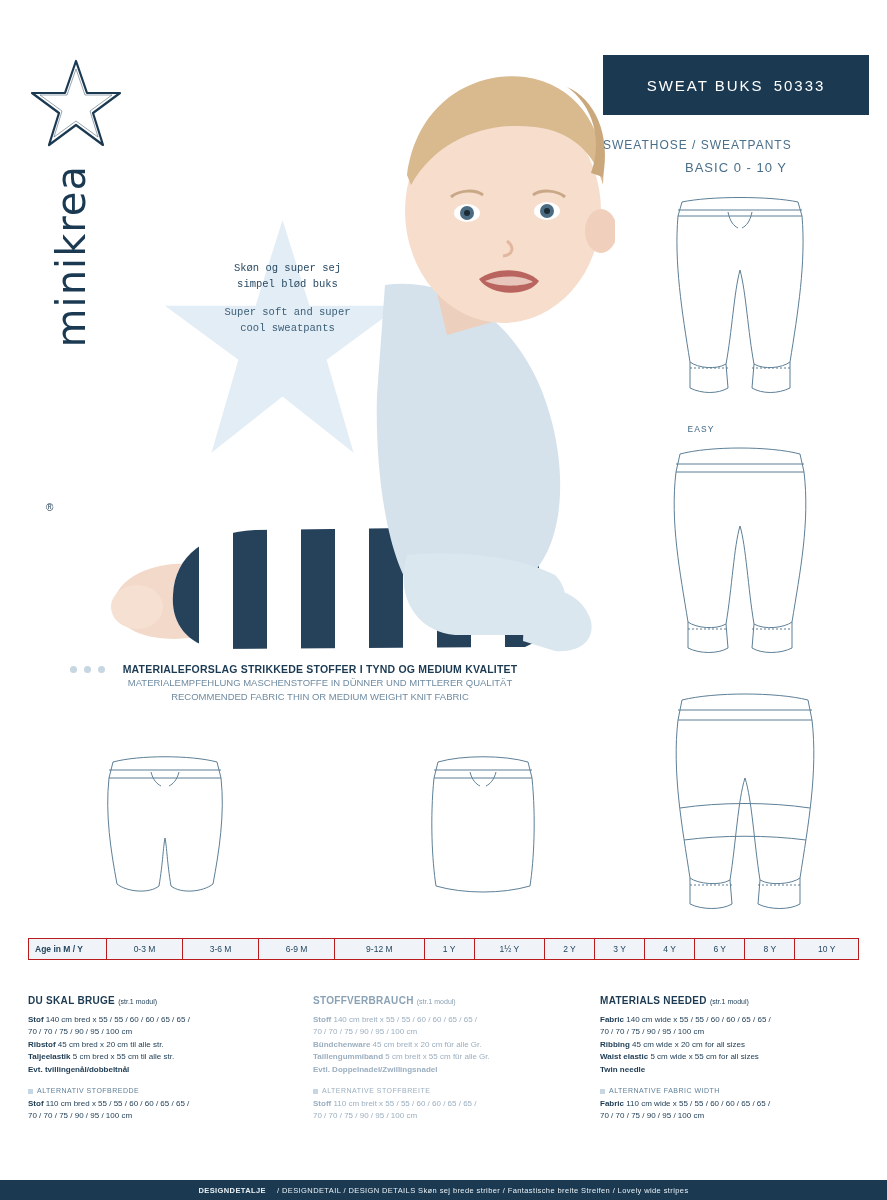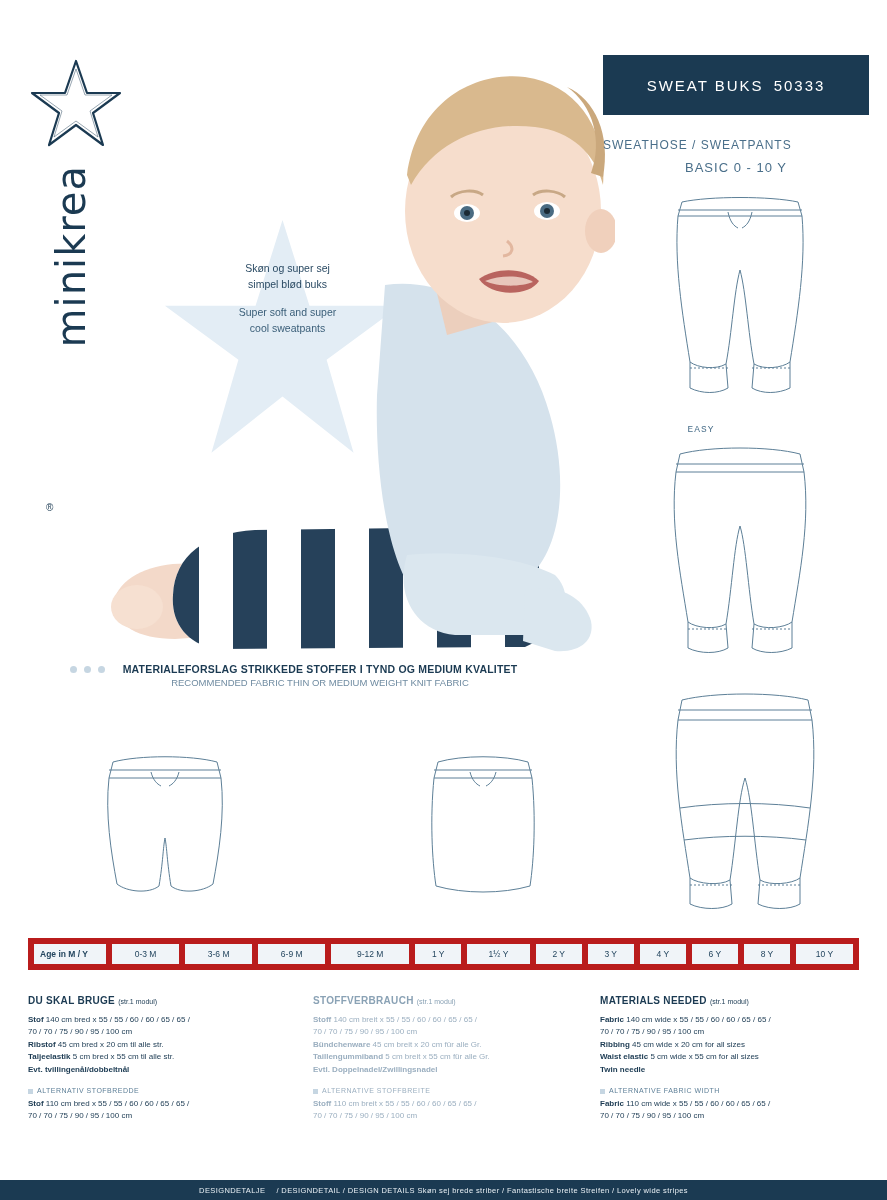--- a/index.html
+++ b/index.html
@@ -22,21 +22,21 @@
     writing-mode: vertical-rl; transform: rotate(180deg);
     font-size: 40px; letter-spacing: 1px; color: #1b3a52;
     font-family: "DejaVu Sans", sans-serif; font-weight: 400;
   }
   .brand-reg {
     position: absolute; left: 28px; top: 447px; font-size: 10px; color: #1b3a52;
   }
 
   
   .photo-area {
-    position: absolute; left: 55px; top: 35px; width: 560px; height: 620px;
+    position: absolute; left: 55px; top: 35px; width: 560px; height: 620px; font-family: Liberation Mono, monospace;
   }
   .star-bg {
     position: absolute; left: 105px; top: 185px; width: 245px; height: 245px;
     background: #e3edf5;
     clip-path: polygon(50% 0%, 61% 35%, 98% 35%, 68% 57%, 79% 95%, 50% 72%, 21% 95%, 32% 57%, 2% 35%, 39% 35%);
   }
   .tagline {
     position: absolute; left: 120px; top: 225px; width: 225px;
     text-align: center; font-size: 10.5px; line-height: 16px;
     color: #2a4a63;
@@ -83,21 +83,21 @@
   .fabric-rec .l3 { font-size: 9.5px; color: #6f8ba1; }
   .dots { position: absolute; left: 70px; top: 666px; display: flex; gap: 7px; }
   .dots span { width: 7px; height: 7px; background: #c6d6e2; border-radius: 50%; display: block; }
 
   
   .size-table {
     position: absolute; left: 28px; top: 938px; width: 831px;
     border-collapse: collapse; font-size: 8.5px;
   }
   .size-table td {
-    border: 6px solid #b91c1c;
+    border: 1px solid #b91c1c;
     padding: 5px 2px; text-align: center; color: #24465f;
   }
   .size-table tr td:first-child { text-align: left; padding-left: 6px; width: 78px; }
   .size-table tr:nth-child(odd) td { background: #f0f4f8; }
   .size-table tr:nth-child(even) td { background: #fafcfd; }
   .size-table td.hdr { font-weight: bold; }
 
   
   .cols { position: absolute; left: 28px; top: 995px; width: 831px; height: 185px; }
   .col { position: absolute; top: 0; width: 272px; font-size: 8px; line-height: 12.5px; }
@@ -118,21 +118,21 @@
   .col.c2 .alt-head { color: #9bafc0; }
   .col.c1 .alt-head, .col.c3 .alt-head { color: #5d7f97; }
 
   
   .footer {
     position: absolute; left: 0; bottom: 0; width: 887px; height: 20px;
     background: #1b3a52; color: #e8eff4;
     display: flex; align-items: center; justify-content: center;
     font-size: 7.5px; letter-spacing: .4px;
   }
-  .footer .b { font-weight: normal; margin-right: 11px; }
+  .footer .b { font-weight: bold; margin-right: 11px; }
 </style>
 </head>
 <body>
 
 <div class="page">
 
   <div class="brand">
     <div class="brand-star">
       <svg width="92" height="96" viewBox="0 0 92 96">
         <polygon points="46,6 57,38 90,38 63,58 73,90 46,70 19,90 29,58 2,38 35,38" fill="none" stroke="#1b3a52" stroke-width="2.2" stroke-linejoin="round"></polygon>
@@ -296,20 +296,21 @@
     </svg>
   </div>
 
   <div class="dots">
     <span></span>
     <span></span>
     <span></span>
   </div>
   <div class="fabric-rec">
     <div class="l1">MATERIALEFORSLAG STRIKKEDE STOFFER I TYND OG MEDIUM KVALITET</div>
+    <div class="l2">MATERIALEMPFEHLUNG MASCHENSTOFFE IN DÜNNER UND MITTLERER QUALITÄT</div>
     <div class="l3">RECOMMENDED FABRIC THIN OR MEDIUM WEIGHT KNIT FABRIC</div>
   </div>
 
   <table class="size-table">
     <tbody>
       <tr>
         <td class="hdr">Age in M / Y</td>
         <td>0-3 M</td>
         <td>3-6 M</td>
         <td>6-9 M</td>

